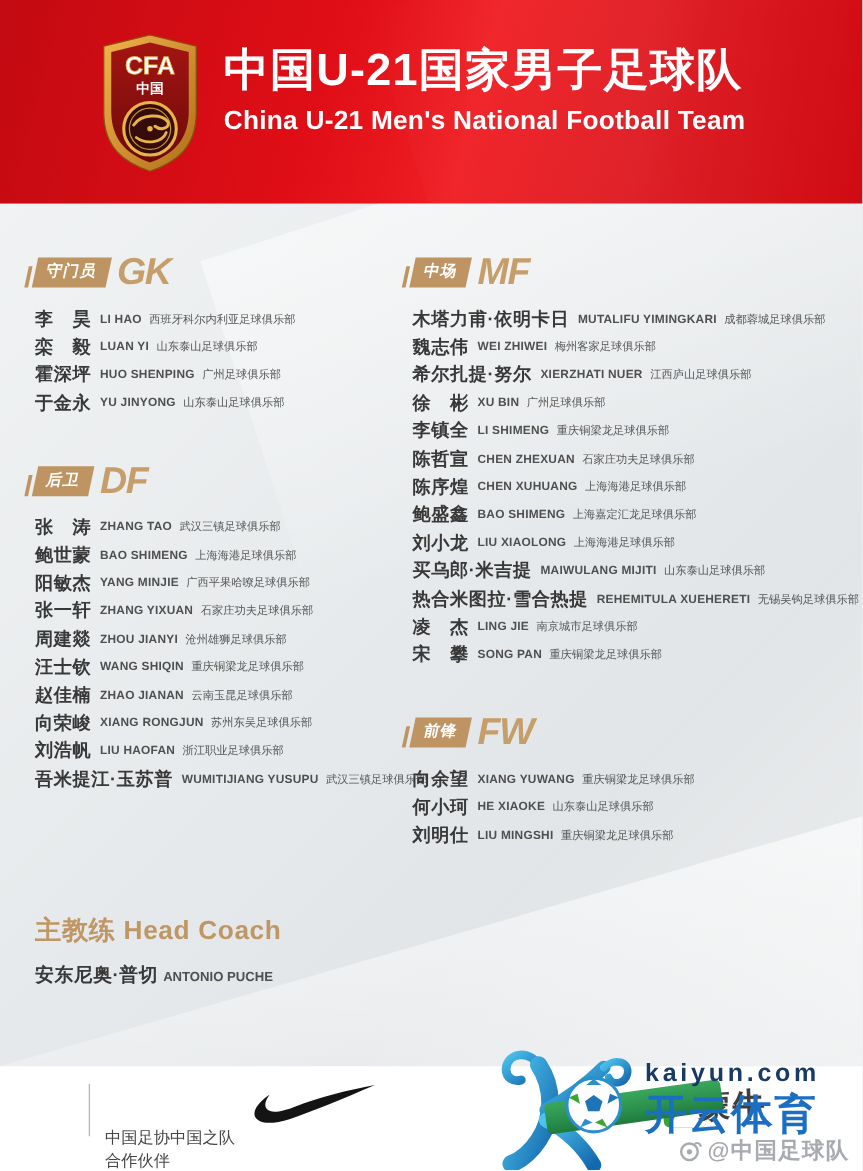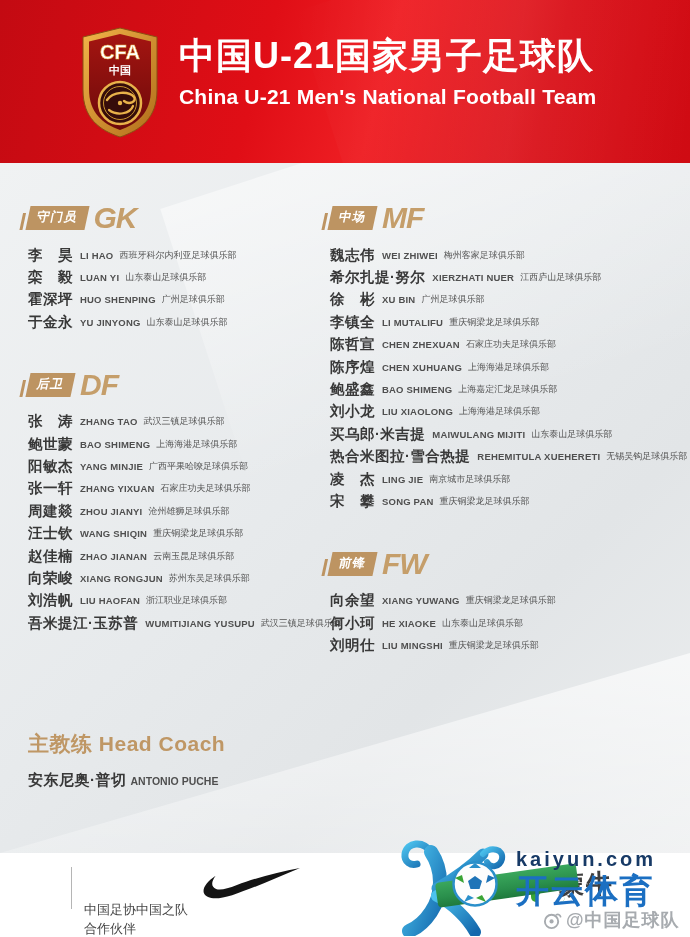--- a/index.html
+++ b/index.html
@@ -207,37 +207,42 @@
   </div>
 
   <div class="col-right">
     <div class="roster-section">
       <div class="section-header">
         <span class="pos-badge">中场</span>
         <span class="pos-letters">MF</span>
       </div>
       <div class="player-list">
           <div class="player-row">
+            <span class="p-name">木塔力甫·依明卡日</span>
+            <span class="p-pinyin">MUTALIFU YIMINGKARI</span>
+            <span class="p-club">成都蓉城足球俱乐部</span>
+          </div>
+          <div class="player-row">
             <span class="p-name">魏志伟</span>
             <span class="p-pinyin">WEI ZHIWEI</span>
             <span class="p-club">梅州客家足球俱乐部</span>
           </div>
           <div class="player-row">
             <span class="p-name">希尔扎提·努尔</span>
             <span class="p-pinyin">XIERZHATI NUER</span>
             <span class="p-club">江西庐山足球俱乐部</span>
           </div>
           <div class="player-row">
             <span class="p-name">徐　彬</span>
             <span class="p-pinyin">XU BIN</span>
             <span class="p-club">广州足球俱乐部</span>
           </div>
           <div class="player-row">
             <span class="p-name">李镇全</span>
-            <span class="p-pinyin">LI MUTALIFU</span>
+            <span class="p-pinyin">LI SHIMENG</span>
             <span class="p-club">重庆铜梁龙足球俱乐部</span>
           </div>
           <div class="player-row">
             <span class="p-name">陈哲宣</span>
             <span class="p-pinyin">CHEN ZHEXUAN</span>
             <span class="p-club">石家庄功夫足球俱乐部</span>
           </div>
           <div class="player-row">
             <span class="p-name">陈序煌</span>
             <span class="p-pinyin">CHEN XUHUANG</span>

